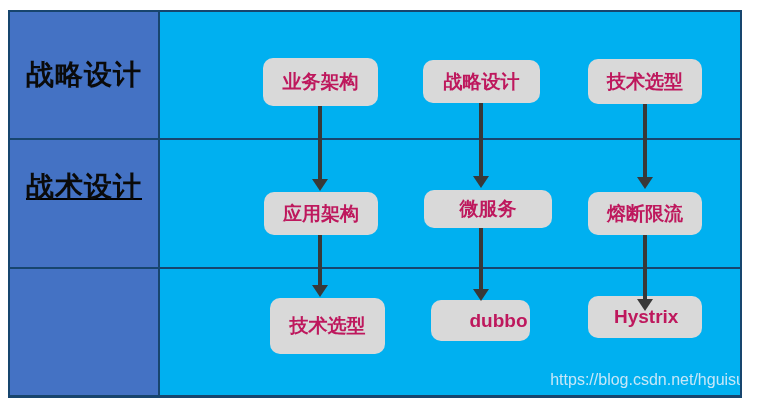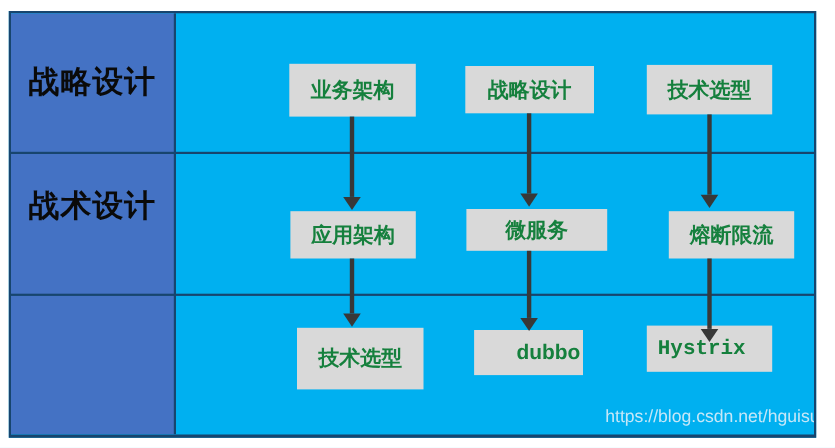--- a/index.html
+++ b/index.html
@@ -30,21 +30,21 @@
     display: flex;
     flex-direction: column;
     z-index: 2;
   }
   .side-cell {
     display: flex;
     align-items: center;
     justify-content: center;
   }
   .side-cell.r1 { height: 126px; }
-  .side-cell.r2 { height: 97px; }
+  .side-cell.r2 { height: 97px; text-decoration: underline; }
   .side-cell.r3 { flex: 1; }
   .side-label {
     font-family: "Liberation Serif", serif;
     font-weight: bold;
     font-size: 28px;
     letter-spacing: 1px;
     color: #0a0a0a;
     white-space: nowrap;
   }
   .row-divider {
@@ -53,37 +53,38 @@
     height: 2px;
     background: var(--border-navy, #17456E);
     z-index: 3;
   }
   .row-divider.d1 { top: 126px; }
   .row-divider.d2 { top: 255px; }
   .node {
     position: absolute;
     box-sizing: border-box;
     background: var(--node-gray, #D9D9D9);
-    color: #15803d;
+    color: #be185d;
     font-weight: bold;
     font-size: 19px;
     display: flex;
     align-items: center;
     justify-content: center;
     white-space: nowrap;
     z-index: 2;
+    border-radius: 10px;
   }
-  .node.align-left { justify-content: flex-start; padding-left: 10px; font-family: Liberation Mono, monospace; }
+  .node.align-left { justify-content: flex-start; padding-left: 26px; }
   
   .n-biz   { left: 253px; top: 46px;  width: 115px; height: 48px; }
   .n-pat   { left: 413px; top: 48px;  width: 117px; height: 43px; }
   .n-prin  { left: 578px; top: 47px;  width: 114px; height: 45px; }
   .n-app   { left: 254px; top: 180px; width: 114px; height: 43px; text-align: right; }
   .n-micro { left: 414px; top: 178px; width: 128px; height: 38px; }
-  .n-fuse  { left: 578px; top: 180px; width: 114px; height: 43px; margin-left: 20px; }
+  .n-fuse  { left: 578px; top: 180px; width: 114px; height: 43px; }
   .n-tech  { left: 260px; top: 286px; width: 115px; height: 56px; }
   .n-dubbo { left: 421px; top: 288px; width: 99px;  height: 41px; padding-left: 36px; }
   .n-hyst  { left: 578px; top: 284px; width: 114px; height: 42px; }
   .aline {
     position: absolute;
     width: 4px;
     background: var(--arrow-dark, #383838);
     z-index: 4;
   }
   .ahead {

